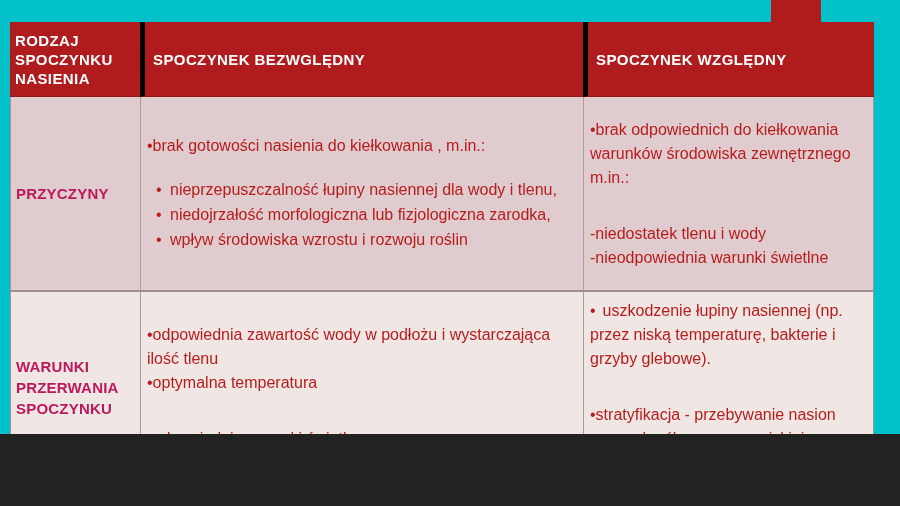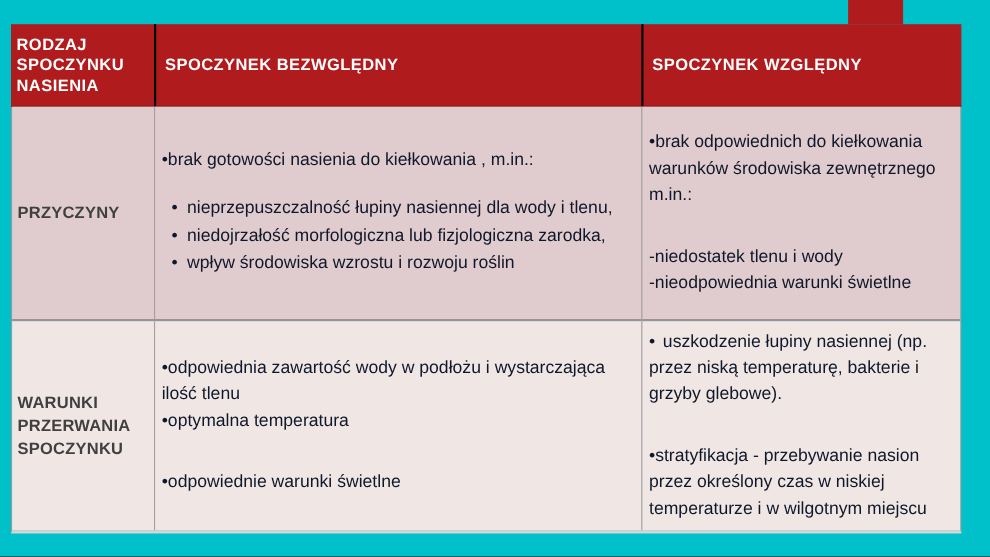--- a/index.html
+++ b/index.html
@@ -1,50 +1,50 @@
 <!DOCTYPE html>
 <html><head>
 <meta charset="utf-8">
 <style>
   html,body{margin:0;padding:0;background:#222;}
   .slide{
-    position:relative;width:900px;height:506px;overflow:hidden;
+    position:relative;width:900px;height:434px;overflow:hidden;
     background:#00C1C9;
     font-family:"Liberation Sans",sans-serif;
   }
   .accent-block{
     position:absolute;left:771px;top:0;width:50px;height:22px;
     background:#B01B1E;
   }
   .tbl{position:absolute;left:10px;top:22px;width:864px;}
   .thead{display:grid;grid-template-columns:130px 443px 291px;}
   .th{
     box-sizing:border-box;height:75px;background:#B01B1E;color:#ffffff;
     font-weight:bold;font-size:15px;line-height:19px;letter-spacing:.4px;
     display:flex;align-items:center;
   }
   .th.c1{padding:0 6px 0 5px;}
-  .th.c2,.th.c3{padding-left:8px;border-left:2px solid #000000;}
+  .th.c2,.th.c3{padding-left:8px;border-left:5px solid #000000;}
   .th{border-bottom:1px solid #951719;}
   .tbody{
     box-sizing:border-box;width:864px;
     border-left:1px solid #A39496;border-right:1px solid #A39496;
     border-bottom:3px solid #D8D4D3;
   }
   .trow{display:grid;grid-template-columns:129px 443px 290px;}
   .td{
     box-sizing:border-box;display:flex;flex-direction:column;justify-content:center;
-    font-size:16px;line-height:24px;color:#0f172a;
+    font-size:16px;line-height:24px;color:#b91c1c;
   }
   .trow.r1 .td{background:#E0CCCE;height:195px;border-bottom:2px solid #A09093;}
   .trow.r2 .td{background:#F0E7E5;height:190px;}
   .td.c2,.td.c3{border-left:1px solid #AB9C9E;}
   .td.c1{
     padding-left:5px;padding-right:4px;
-    font-weight:bold;font-size:15px;line-height:21px;color:#404040;letter-spacing:.2px;
+    font-weight:bold;font-size:15px;line-height:21px;color:#be185d;letter-spacing:.2px;
   }
   .td.c2{padding:8px 10px 8px 6px;justify-content:center;}
   .td.c3{padding:8px 5px 8px 6px;}
   .bullet{display:inline;}
   .bullet.spaced{margin-right:7px;}
   .sublist{margin-top:20px;padding-left:8px;}
   .sub{position:relative;padding-left:15px;margin-bottom:1px;}
   .sub .bullet{position:absolute;left:1px;top:0;}
   .gap-top{margin-top:32px;}
   .tightlines .line{margin:0;}

